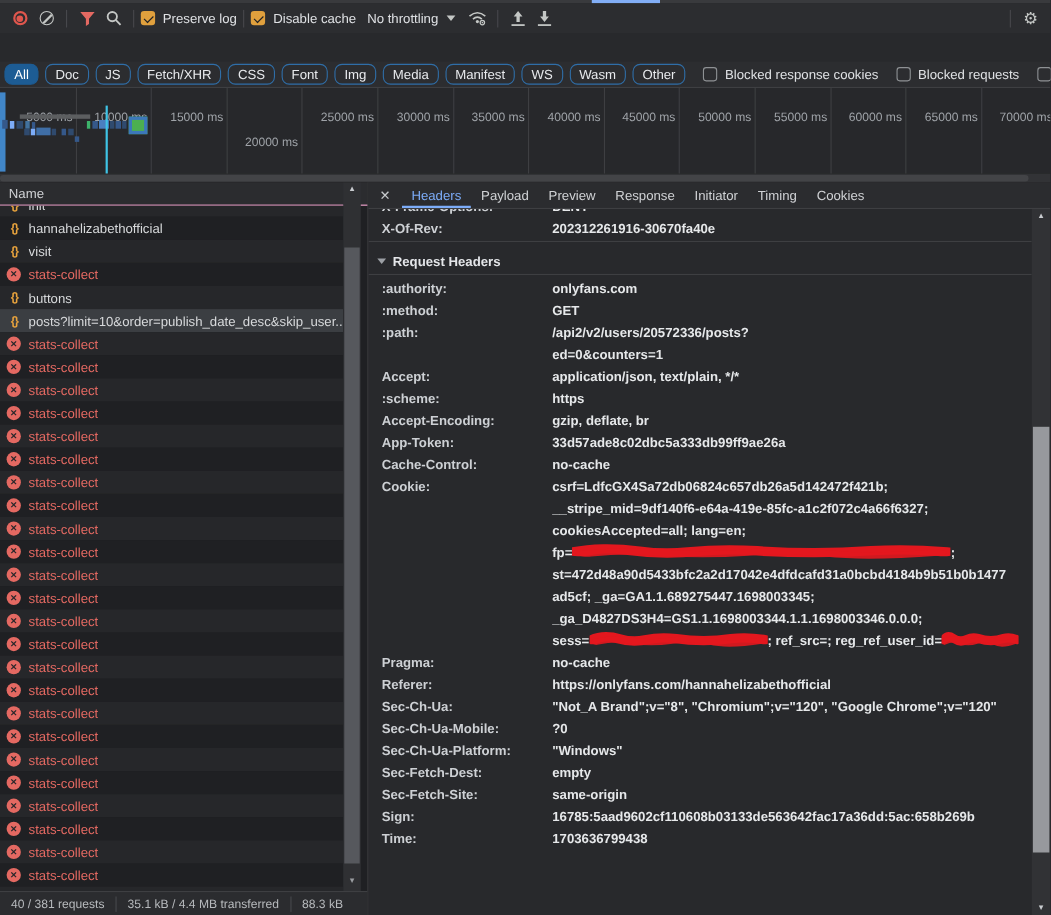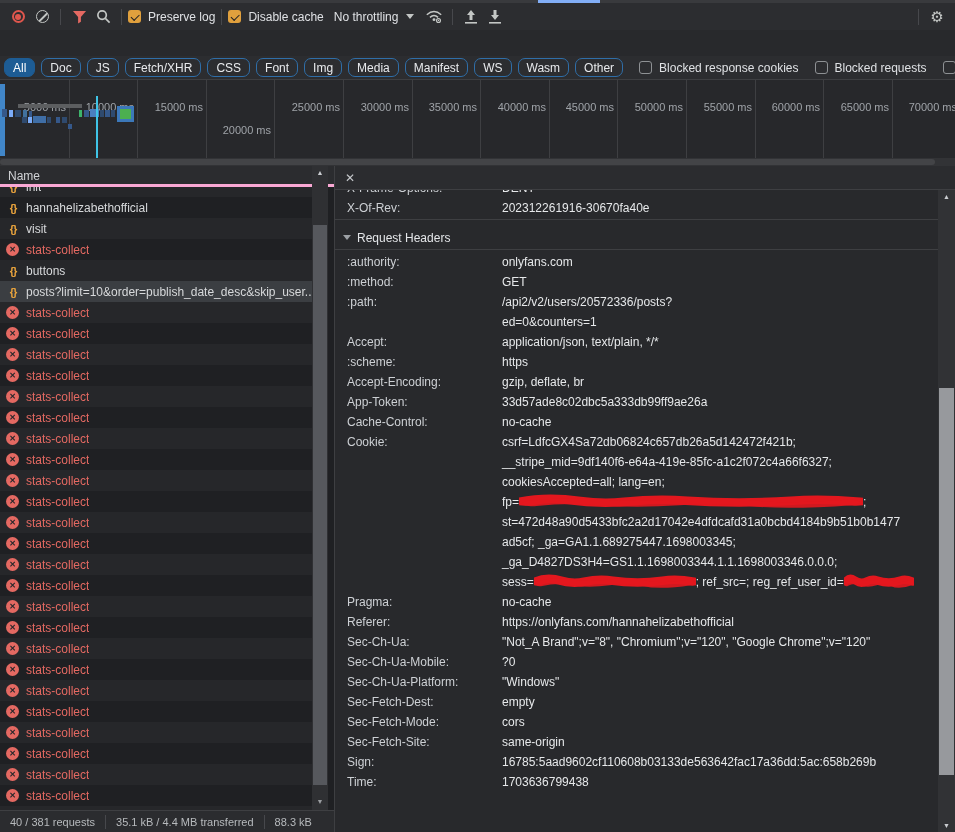--- a/index.html
+++ b/index.html
@@ -51,21 +51,21 @@
   .wf-bar { position:absolute; }
 
   #mid-strip { left:0; top:158px; width:955px; height:8px; background:#323336; }
   #mid-thumb { left:0; top:1px; width:935px; height:6px; background:#434447; border-radius:3px; }
 
   
   #main { left:0; top:166px; width:955px; height:666px; display:flex; }
 
   
   #left-panel { width:335px; height:666px; position:relative; background:#1f2023; border-right:1px solid #3e3f42; display:flex; flex-direction:column; }
-  #name-header { height:21px; background:#2b2c2f; border-bottom:3px solid #f9a8d4; line-height:20px; padding-left:8px; color:#d0d2d5; flex-shrink:0; }
+  #name-header { height:21px; background:#2b2c2f; border-bottom:1px solid #f9a8d4; line-height:20px; padding-left:8px; color:#d0d2d5; flex-shrink:0; }
   #request-list { flex:1; overflow:hidden; width:312px; }
   .req-row { height:21px; display:flex; align-items:center; padding-left:6px; gap:6px; white-space:nowrap; overflow:hidden; cursor:pointer; background:#1f2023; }
   .req-row.alt { background:#26272a; }
   .req-row.selected { background:#3b3e42; }
   .req-row .lbl { color:#d7d9db; overflow:hidden; white-space:nowrap; }
   .req-row.error .lbl { color:#e46962; }
   .json-icon { color:#e8a33d; font-weight:bold; font-size:11px; letter-spacing:-1px; flex-shrink:0; width:14px; text-align:center; }
   .err-icon { width:13px; height:13px; border-radius:50%; background:#e46962; color:#26272a; font-size:8px; font-weight:bold; display:flex; align-items:center; justify-content:center; flex-shrink:0; margin:0 1px 0 0; }
 
   #left-status { height:22px; background:#2b2c2f; border-top:1px solid #3e3f42; display:flex; align-items:center; font-size:11px; color:#b7babd; flex-shrink:0; overflow:hidden; }
@@ -81,21 +81,21 @@
   #left-thumb { top:59px; height:560px; width:14px; background:#56585d; }
   #right-thumb { top:198px; height:387px; width:15px; background:#97999d; }
 
   
   #right-panel { flex:1; position:relative; background:#28292c; }
   #tab-bar { height:24px; background:#2b2c2f; border-bottom:1px solid #3e3f42; display:flex; align-items:stretch; }
   #close-x { width:30px; display:flex; align-items:center; justify-content:center; color:#c6c9cc; font-size:12px; cursor:pointer; }
   .tab { display:flex; align-items:center; padding:0 9px; color:#d0d2d5; cursor:pointer; white-space:nowrap; }
   .tab.active { color:#7cacf8; box-shadow:inset 0 -2px 0 #7cacf8; }
 
-  #detail-content { position:absolute; left:0; top:24px; right:17px; bottom:0; overflow:hidden; }
+  #detail-content { position:absolute; left:0; top:24px; right:17px; bottom:0; overflow:hidden;font-weight:bold; }
   .drow { display:flex; padding-left:12px; }
   .dname { width:155px; flex-shrink:0; color:#cdd0d4; line-height:20px; white-space:nowrap; }
   .dval { flex:1; color:#e6e8ea; line-height:20px; }
   .dline { height:20px; line-height:20px; white-space:nowrap; overflow:visible; }
   #partial-row { height:8px; overflow:hidden; }
   #partial-row .drow { margin-top:-12px; }
   #rev-row { height:21px; }
   .hr { height:1px; background:#3e3f42; }
   #section-header { height:23px; display:flex; align-items:center; padding-left:8px; gap:6px; margin-top:6px; cursor:pointer; }
   #section-header .tri { width:0; height:0; border-left:4px solid transparent; border-right:4px solid transparent; border-top:5px solid #9ca0a5; }
@@ -421,20 +421,29 @@
     <div id="left-scrollbar" class="scrollbar">
       <div class="sb-btn" style="top:0;">▲</div>
       <div id="left-thumb" class="sb-thumb"></div>
       <div class="sb-btn" style="bottom:2px;color:#9a9da1;">▼</div>
     </div>
   </div>
 
   <div id="right-panel">
     <div id="tab-bar">
       <div id="close-x">✕</div>
+      <span id="tabs-container" style="display:flex;align-items:stretch;">
+          <div class="tab active">Headers</div>
+          <div class="tab">Payload</div>
+          <div class="tab">Preview</div>
+          <div class="tab">Response</div>
+          <div class="tab">Initiator</div>
+          <div class="tab">Timing</div>
+          <div class="tab">Cookies</div>
+        </span>
     </div>
 
     <div id="detail-content">
       <div id="partial-row">
         <div class="drow">
           <span class="dname">X-Frame-Options:</span>
           <span class="dval">DENY</span>
         </div>
       </div>
       <div id="rev-row" class="drow">
@@ -549,26 +558,20 @@
               <div class="dline">"Windows"</div>
             </div>
           </div>
           <div class="drow">
             <span class="dname">Sec-Fetch-Dest:</span>
             <div class="dval">
               <div class="dline">empty</div>
             </div>
           </div>
           <div class="drow">
-            <span class="dname">Sec-Fetch-Mode:</span>
-            <div class="dval">
-              <div class="dline">cors</div>
-            </div>
-          </div>
-          <div class="drow">
             <span class="dname">Sec-Fetch-Site:</span>
             <div class="dval">
               <div class="dline">same-origin</div>
             </div>
           </div>
           <div class="drow">
             <span class="dname">Sign:</span>
             <div class="dval">
               <div class="dline">16785:5aad9602cf110608b03133de563642fac17a36dd:5ac:658b269b</div>
             </div>

